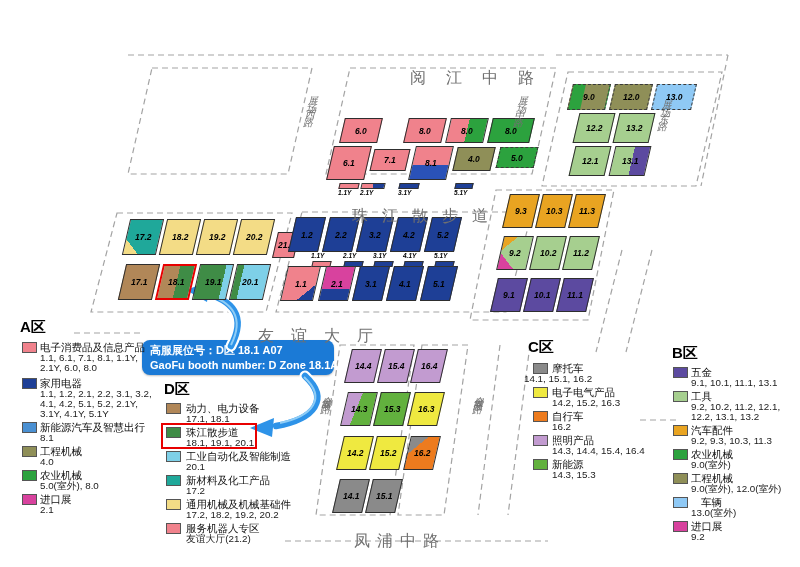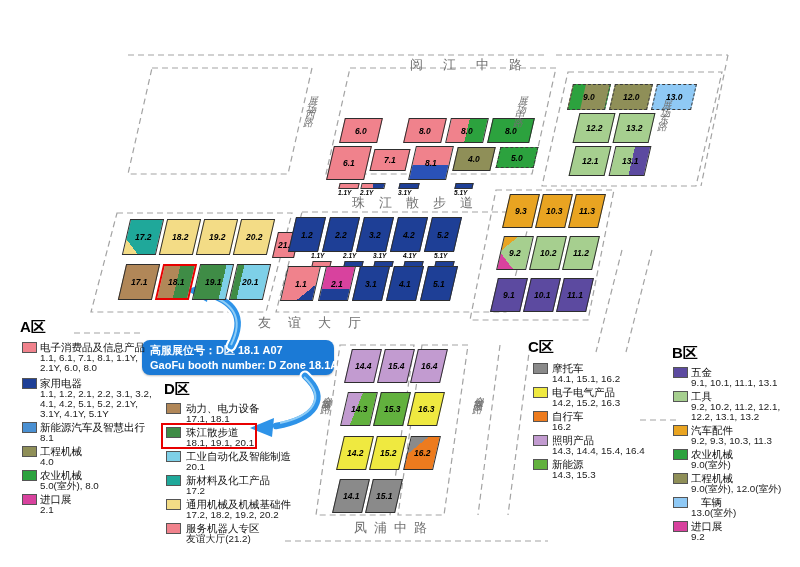--- a/index.html
+++ b/index.html
@@ -8,21 +8,21 @@
          font-size:16px;font-weight:bold;color:#2f2f2f;letter-spacing:1px;}
   .hall{position:absolute;border:1px solid #2e2e2e;box-sizing:border-box;
         transform:skewX(-13deg);display:flex;align-items:center;justify-content:center;}
   .hall.dashed{border:1.6px dashed #3a3a3a;}
   .hall.hl{border:2.5px solid #E80000;}
   .hall span{font-size:8.5px;font-weight:bold;font-style:italic;color:#000;
              transform:skewX(13deg);white-space:nowrap;}
   .ybar{position:absolute;height:4px;border:1px solid #333;box-sizing:content-box;
         transform:skewX(-13deg);}
   .ylab{position:absolute;font-size:6.5px;font-weight:bold;font-style:italic;color:#000;white-space:nowrap;}
-  .road-h{position:absolute;font-size:13px;color:#707070;white-space:nowrap;}
+  .road-h{position:absolute;font-size:16px;color:#707070;white-space:nowrap;margin-top:12px;}
   .road-v{position:absolute;font-size:10px;color:#707070;writing-mode:vertical-rl;
           text-orientation:upright;transform:skewX(-13deg);}
   .lg-title{position:absolute;font-size:15px;font-weight:bold;color:#000;white-space:nowrap;}
   .lg-swatch{position:absolute;width:15px;height:11px;border:1px solid #555;box-sizing:border-box;}
   .lg-name{position:absolute;font-size:10.5px;color:#111;white-space:nowrap;}
   .lg-nums{position:absolute;font-size:9.8px;color:#1a1a1a;white-space:nowrap;}
   .hlbox{position:absolute;border:2px solid #E80000;box-sizing:border-box;}
   #callout{position:absolute;border-radius:8px;color:#fff;font-weight:bold;font-size:11px;
            line-height:15px;padding:3px 8px;box-sizing:border-box;white-space:nowrap;
            box-shadow:0 1px 2px rgba(0,0,0,.25);}
@@ -309,21 +309,21 @@
     <div class="lg-nums" style="left: 186px; top: 485px;">17.2</div>
     <div class="lg-swatch" style="left: 166px; top: 499px; background: rgb(243, 220, 134);"></div>
     <div class="lg-name" style="left: 186px; top: 498px;">通用机械及机械基础件</div>
     <div class="lg-nums" style="left: 186px; top: 509px;">17.2, 18.2, 19.2, 20.2</div>
     <div class="lg-swatch" style="left: 166px; top: 523px; background: rgb(240, 130, 140);"></div>
     <div class="lg-name" style="left: 186px; top: 522px;">服务机器人专区</div>
     <div class="lg-nums" style="left: 186px; top: 533px;">友谊大厅(21.2)</div>
     <div class="lg-title" style="left: 528px; top: 338px;">C区</div>
     <div class="lg-swatch" style="left: 533px; top: 363px; background: rgb(138, 138, 138);"></div>
     <div class="lg-name" style="left: 552px; top: 362px;">摩托车</div>
-    <div class="lg-nums" style="left: 552px; top: 373px;">14.1, 15.1, 16.2</div>
+    <div class="lg-nums" style="left: 524px; top: 373px;">14.1, 15.1, 16.2</div>
     <div class="lg-swatch" style="left: 533px; top: 387px; background: rgb(239, 233, 64);"></div>
     <div class="lg-name" style="left: 552px; top: 386px;">电子电气产品</div>
     <div class="lg-nums" style="left: 552px; top: 397px;">14.2, 15.2, 16.3</div>
     <div class="lg-swatch" style="left: 533px; top: 411px; background: rgb(237, 123, 30);"></div>
     <div class="lg-name" style="left: 552px; top: 410px;">自行车</div>
     <div class="lg-nums" style="left: 552px; top: 421px;">16.2</div>
     <div class="lg-swatch" style="left: 533px; top: 435px; background: rgb(194, 155, 208);"></div>
     <div class="lg-name" style="left: 552px; top: 434px;">照明产品</div>
     <div class="lg-nums" style="left: 552px; top: 445px;">14.3, 14.4, 15.4, 16.4</div>
     <div class="lg-swatch" style="left: 533px; top: 459px; background: rgb(98, 177, 62);"></div>

